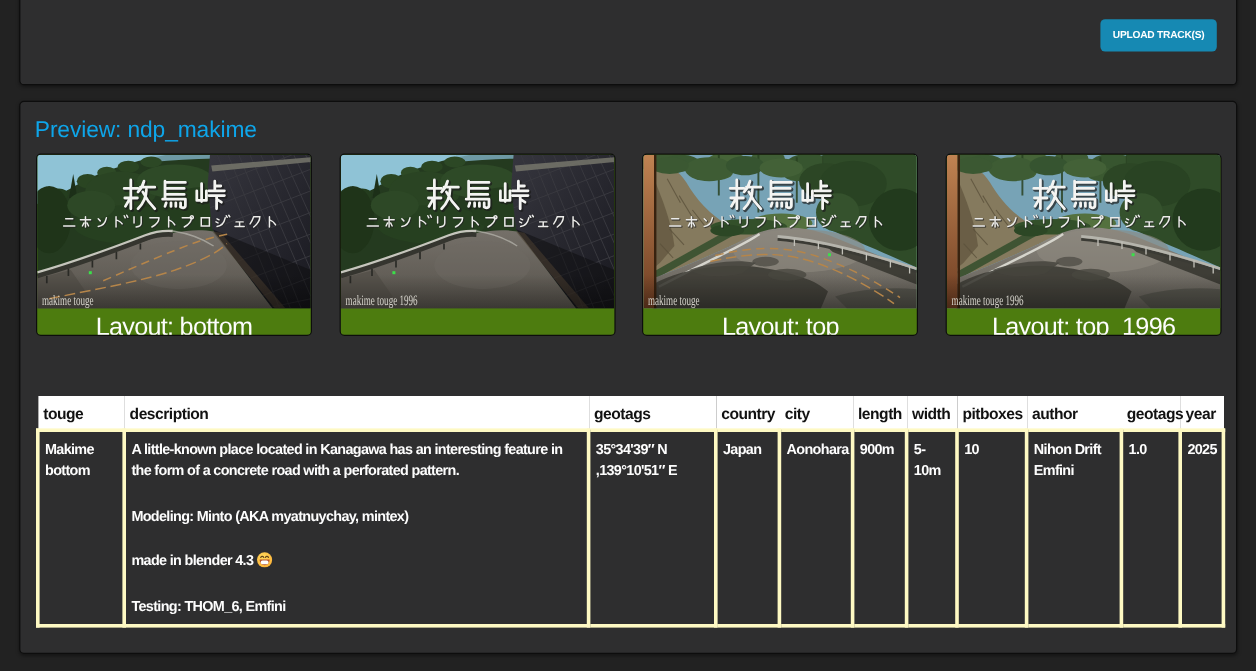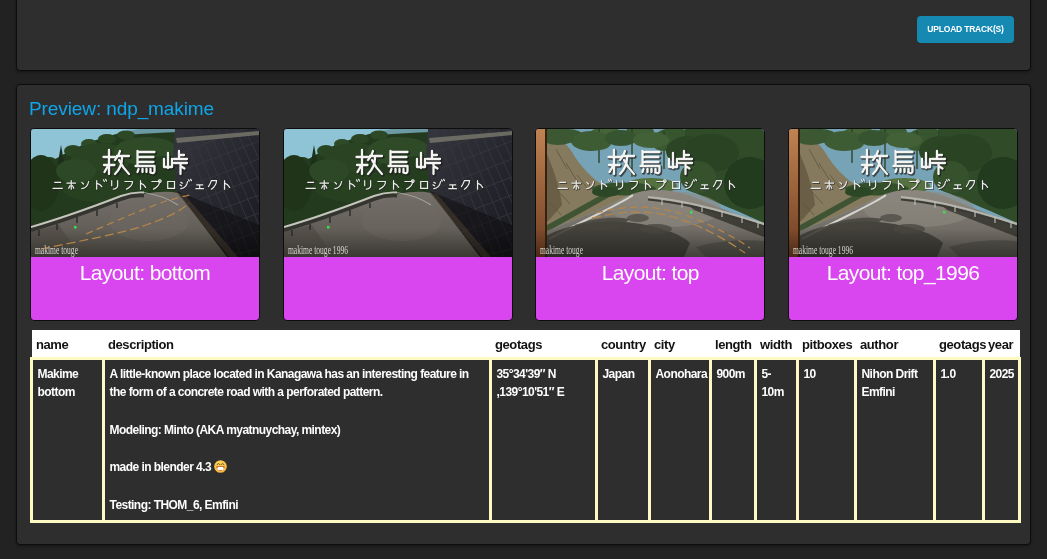--- a/index.html
+++ b/index.html
@@ -6,22 +6,22 @@
 html,body { width:1047px; height:559px; background:#222222; overflow:hidden;
   font-family:"Liberation Sans",sans-serif; position:relative; }
 .panel { position:absolute; left:16px; width:1015px; background:#2e2e2f;
   border:1px solid #0d0d0d; border-radius:4px; box-shadow:0 1px 3px rgba(0,0,0,.4); }
 #p1 { top:-30px; height:101px; }
 #btn { position:absolute; right:16px; top:45px; width:97px; height:27px;
   background:#1689b3; border-radius:4px; color:#fff; font-weight:bold;
   font-size:8.5px; line-height:27px; text-align:center; letter-spacing:-0.2px; }
 #p2 { top:84px; height:461px; }
 #hdr { position:absolute; left:12px; top:13px; font-size:19px; letter-spacing:-0.1px; color:#0ea5e9; font-weight:400; }
-.card { position:absolute; top:43px; width:230px; height:193px;
-  border:1px solid #0d0d0d; border-radius:4px; background:#d946ef; overflow:hidden; }
+.card { position:absolute; top:43px; width:230px; height:152px;
+  border:1px solid #0d0d0d; border-radius:4px; background:#4d7c0f; overflow:hidden; }
 .card svg.photo { display:block; width:228px; height:128px; }
 .card .lab { height:57px; text-align:center; color:#fdfdfd; font-size:21px; letter-spacing:-0.6px; padding-top:4px; }
 #c1 { left:13px; } #c2 { left:265.7px; } #c3 { left:518.3px; } #c4 { left:771px; }
 #tbl { position:absolute; left:13px; top:245px; border-collapse:collapse; table-layout:fixed; width:988px; }
 #tbl th { background:#ffffff; color:#121212; font-size:13px; font-weight:bold;
   text-align:left; padding:7px 6px 4px 4.5px; height:28px; border:none; letter-spacing:-0.4px; }
 #tbl td { color:#fdfdfd; font-size:12px; font-weight:bold; line-height:18.8px; letter-spacing:-0.55px;
   padding:5px 6px 5px 4.5px; vertical-align:top; border:3px solid #fef9c3; height:159px; }
 #tbl td.pre { white-space:pre-wrap; }
 .emo { display:inline-block; vertical-align:-2px; }
@@ -75,21 +75,21 @@
         <col style="width:61px">
         <col style="width:45px">
         <col style="width:42px">
         <col style="width:58px">
         <col style="width:79px">
         <col style="width:49px">
         <col style="width:36px">
       </colgroup>
     <tbody>
         <tr>
-          <th>name</th>
+          <th>touge</th>
           <th>description</th>
           <th>geotags</th>
           <th>country</th>
           <th>city</th>
           <th>length</th>
           <th>width</th>
           <th>pitboxes</th>
           <th>author</th>
           <th>geotags</th>
           <th>year</th>

